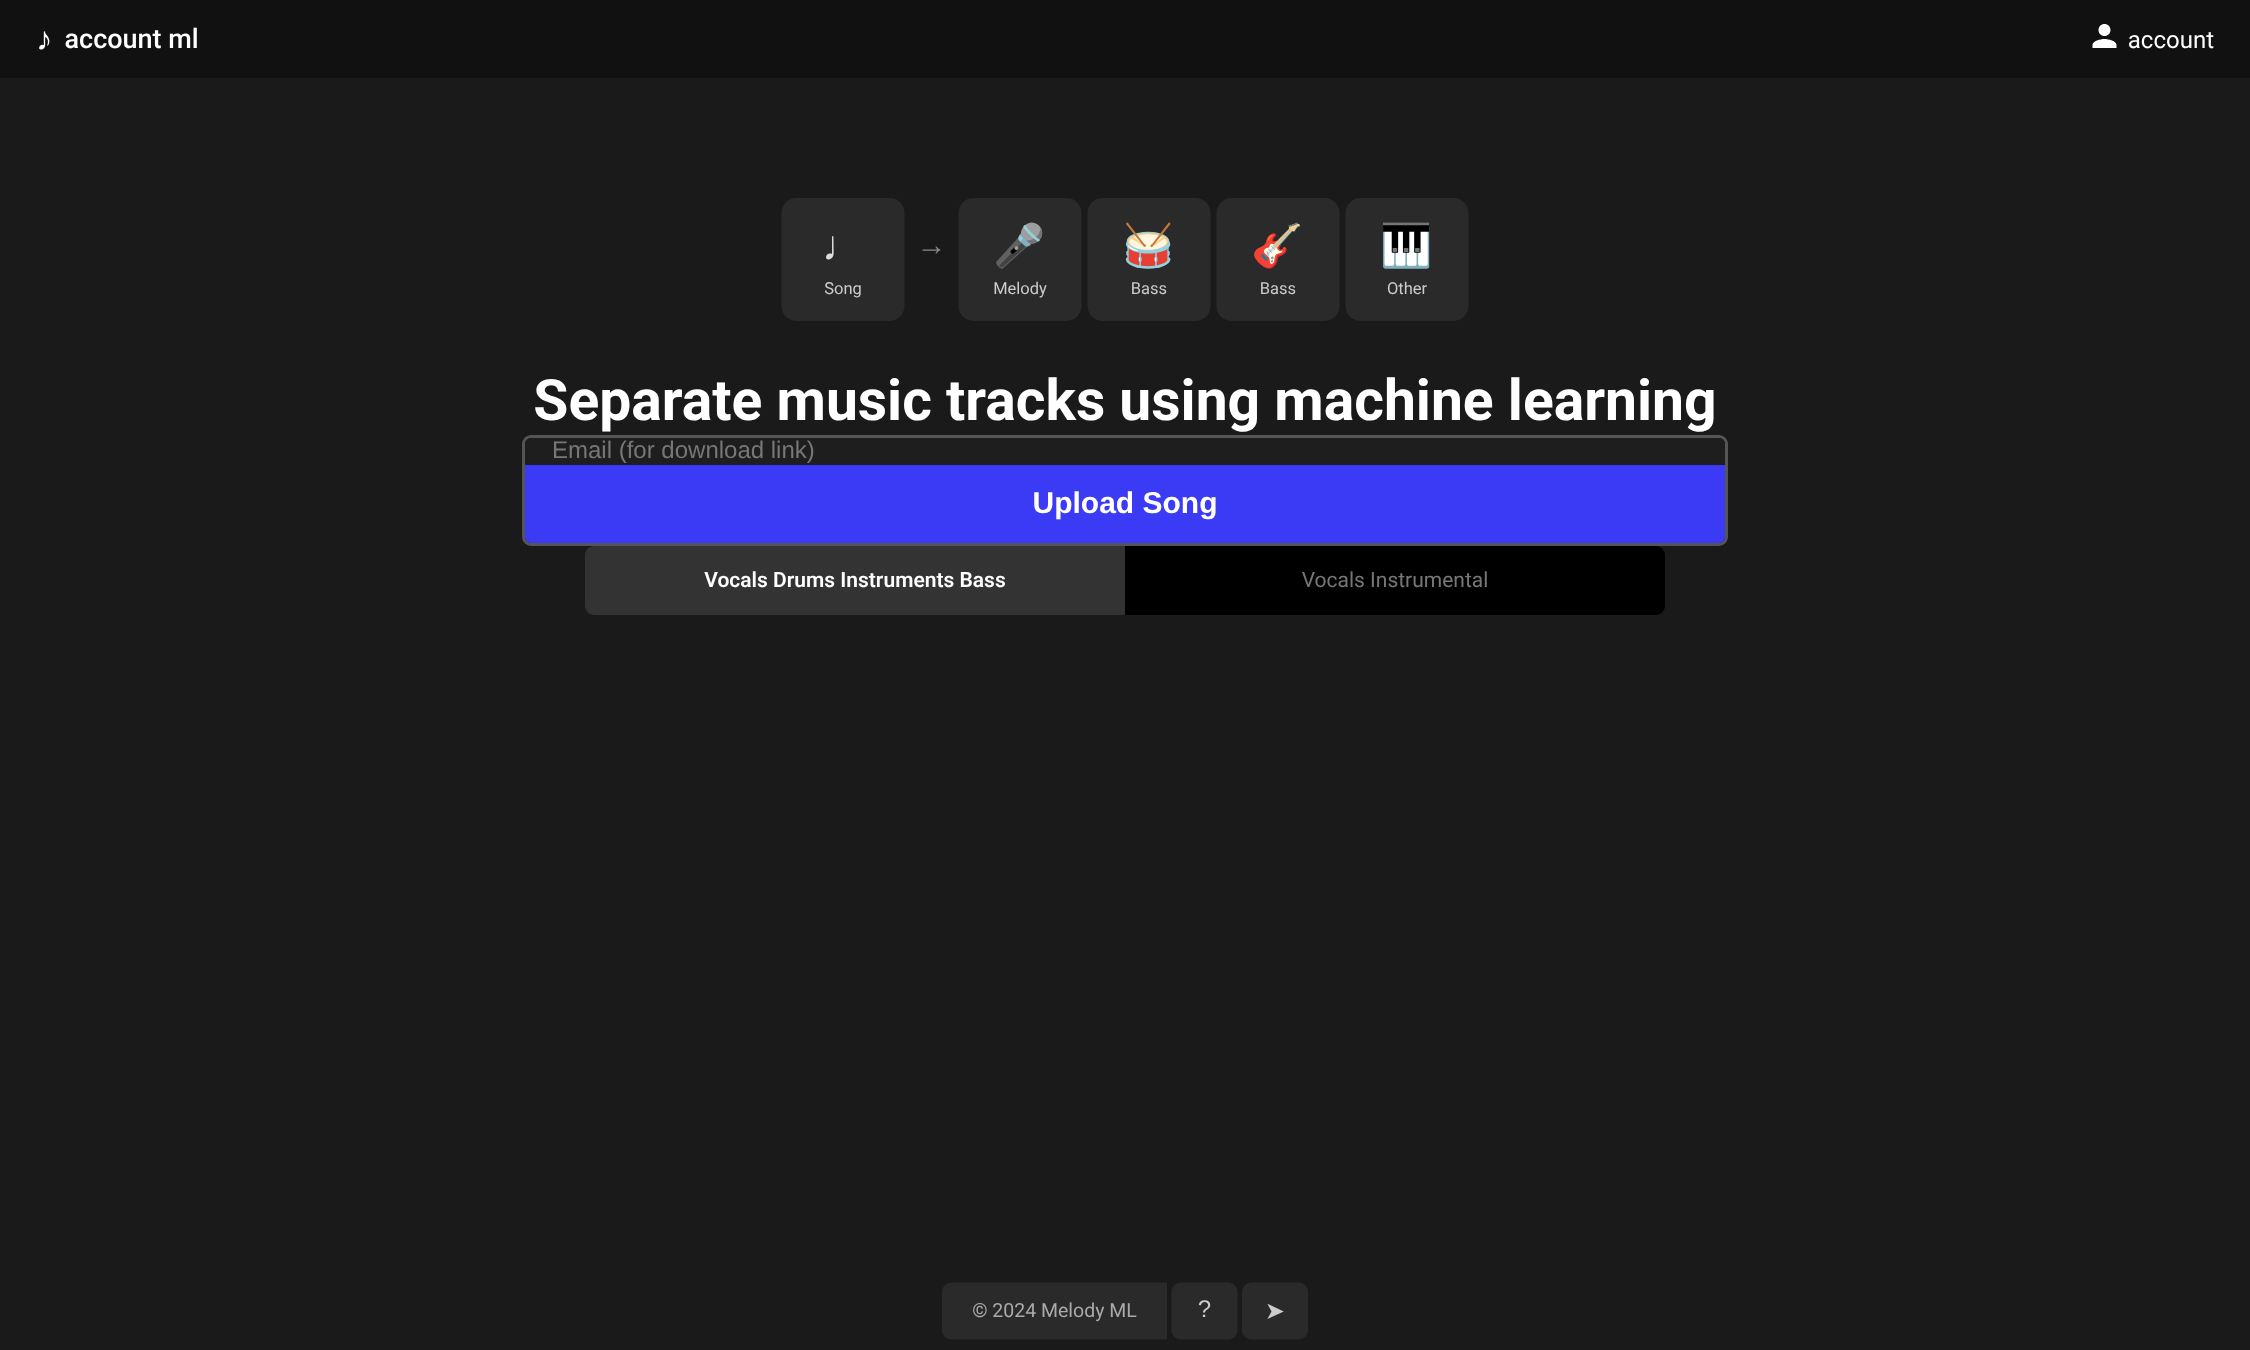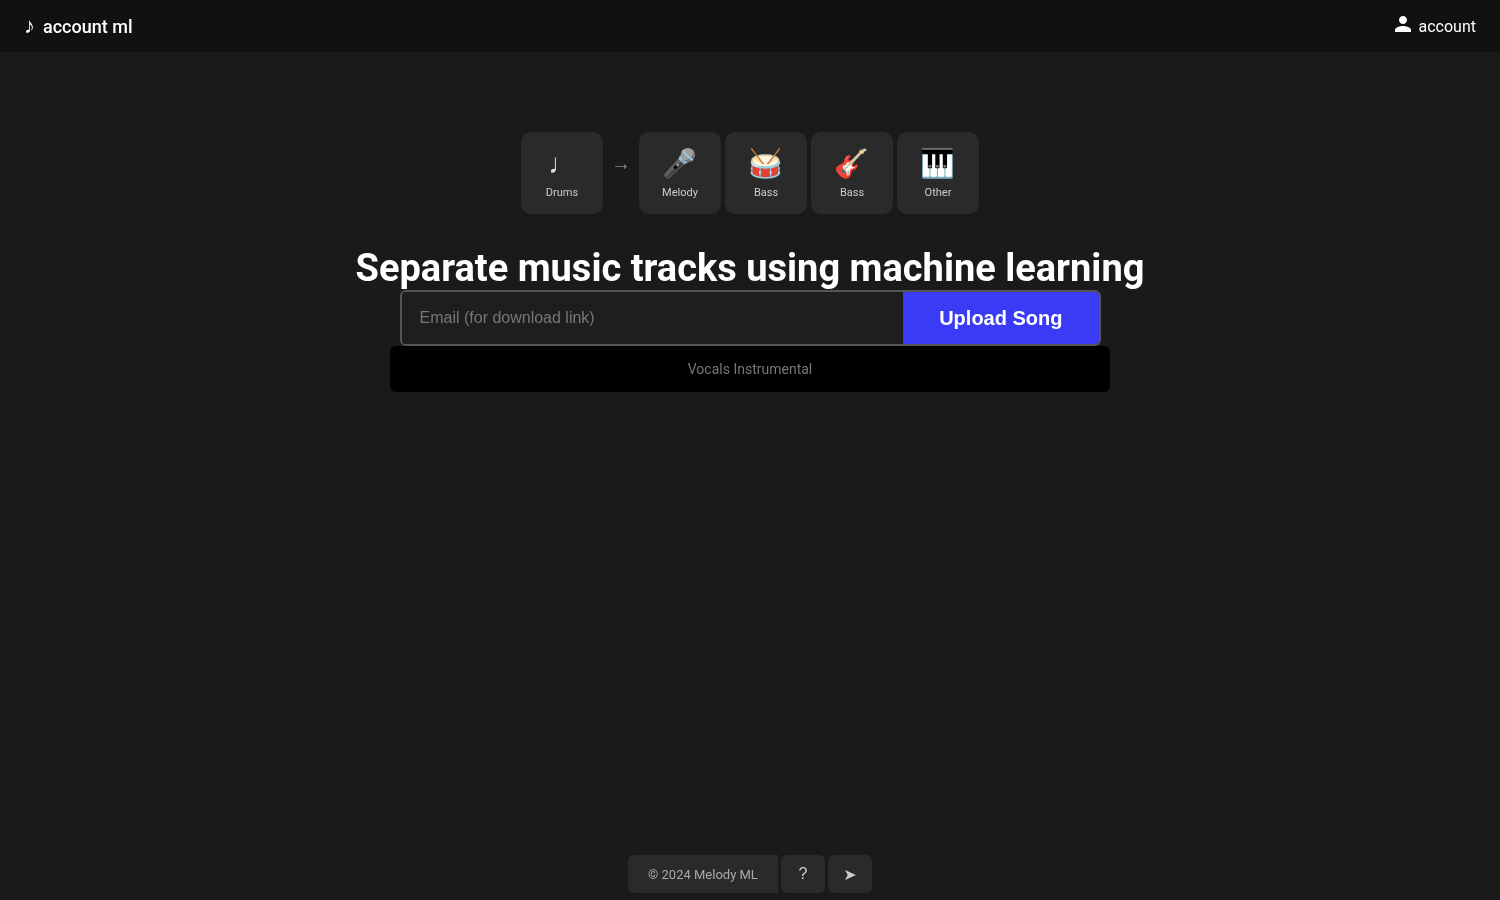--- a/index.html
+++ b/index.html
@@ -97,25 +97,26 @@
     .main-heading {
       font-size: 38px;
       font-weight: 700;
       color: #fff;
       text-align: center;
     }
 
     
     .input-row {
       display: flex;
-      width: 701px;
+      width: 804px;
       border: 2px solid #555;
       border-radius: 6px;
       overflow: hidden;
       margin-bottom: 0;
+      flex-direction: column;
     }
 
     .email-input {
       flex: 1;
       background: #1e1e1e;
       border: none;
       outline: none;
       padding: 0 18px;
       font-size: 16px;
       color: #ccc;
@@ -224,21 +225,21 @@
     <span>account</span>
   </div>
 </nav>
 
 <main>
 
   <div class="track-flow">
 
     <div class="track-icon-box">
       <span class="icon-glyph">♩</span>
-      <span>Drums</span>
+      <span>Song</span>
     </div>
 
     <span class="arrow-sep">→</span>
 
     <div class="track-icon-box">
       <span class="icon-glyph">🎤</span>
       <span>Melody</span>
     </div>
 
     <div class="track-icon-box">
@@ -258,20 +259,23 @@
   </div>
 
   <h1 class="main-heading">Separate music tracks using machine learning</h1>
 
   <div class="input-row">
     <input class="email-input" type="email" placeholder="Email (for download link)" style="">
     <button class="upload-btn">Upload Song</button>
   </div>
 
   <div class="sep-options">
+    <div class="sep-option active">
+      <span>Vocals Drums Instruments Bass</span>
+    </div>
     <div class="sep-option inactive">
       <span>Vocals Instrumental</span>
     </div>
   </div>
 
 </main>
 
 <footer>
   <div class="footer-copyright">
     <span>© 2024 Melody ML</span>

